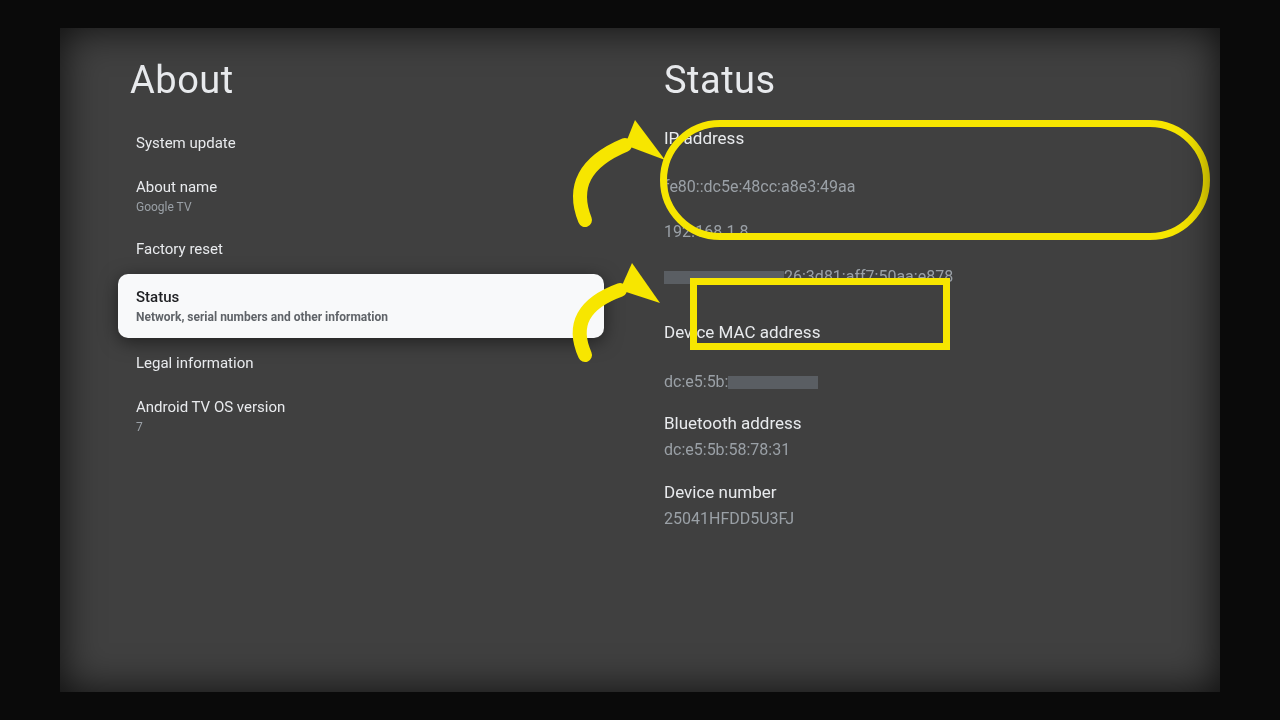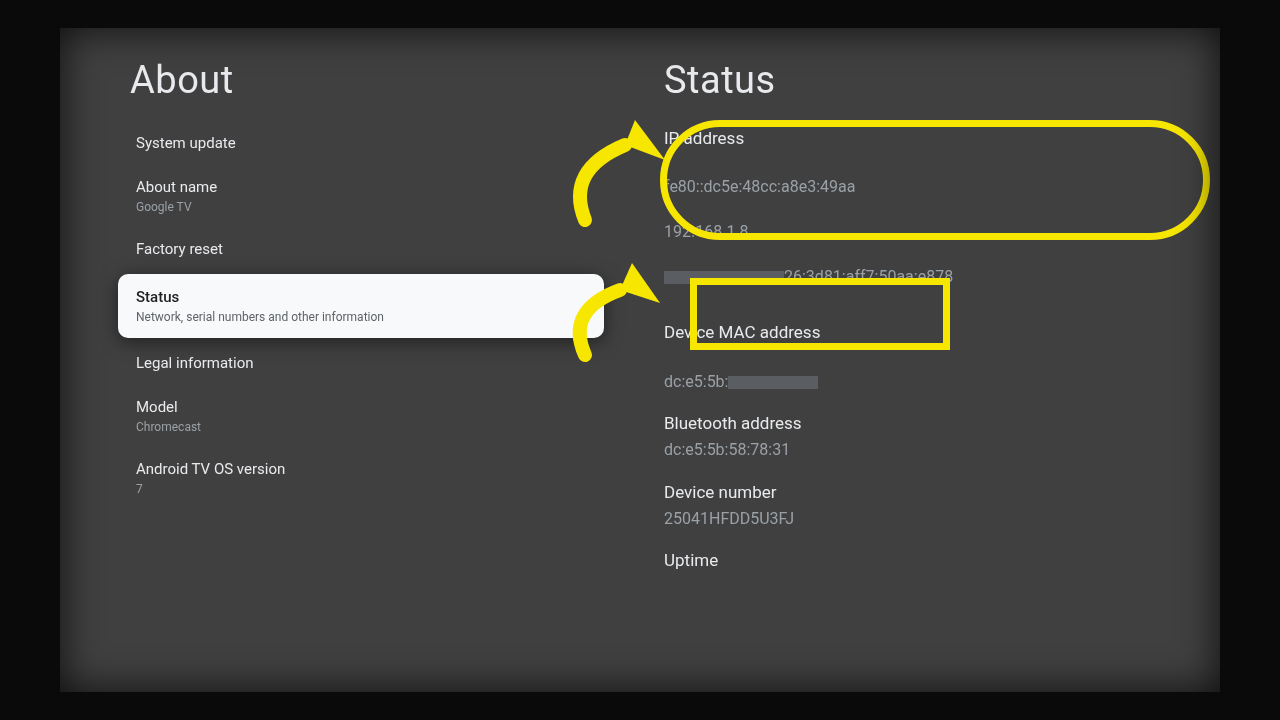--- a/index.html
+++ b/index.html
@@ -60,21 +60,21 @@
     margin-top: 4px;
   }
   .menu-item.selected {
     background: #f8f9fa;
     border-radius: 10px;
     padding: 14px 18px;
     margin-left: -12px;
     box-shadow: 0 4px 18px rgba(0,0,0,0.5);
   }
   .menu-item.selected .label { color: #202124; font-weight: 500; }
-  .menu-item.selected .sub { color: #5f6368; }
+  .menu-item.selected .sub { color: #5f6368; font-weight: bold; }
   .status-block {
     margin-bottom: 20px;
   }
   .status-block .s-label {
     font-size: 17px;
     color: #e8eaed;
     margin-bottom: 6px;
   }
   .status-block .s-val {
     font-size: 16px;
@@ -124,24 +124,20 @@
 
     <div class="menu-item selected">
       <div class="label">Status</div>
       <div class="sub">Network, serial numbers and other information</div>
     </div>
 
     <div class="menu-item">
       <div class="label">Legal information</div>
     </div>
 
-    <div class="menu-item">
-      <div class="label">Model</div>
-      <div class="sub">Chromecast</div>
-    </div>
 
     <div class="menu-item">
       <div class="label">Android TV OS version</div>
       <div class="sub">7</div>
     </div>
   </div>
 
   <div class="right-col">
     <h1 class="section-title">Status</h1>
 
@@ -165,21 +161,20 @@
       <div class="s-label">Bluetooth address</div>
       <div class="s-val">dc:e5:5b:58:78:31</div>
     </div>
 
     <div class="status-block">
       <div class="s-label">Device number</div>
       <div class="s-val">25041HFDD5U3FJ</div>
     </div>
 
     <div class="status-block">
-      <div class="s-label">Uptime</div>
     </div>
   </div>
 
 </div>
 
 <div class="anno oval" style="top:120px; left:660px; width:550px; height:120px;"></div>
 
 <div class="anno rect" style="top:278px; left:690px; width:260px; height:72px;"></div>
 
 <svg class="arrow-svg" style="top:110px; left:555px; width:150px; height:140px;" viewBox="0 0 150 140">

